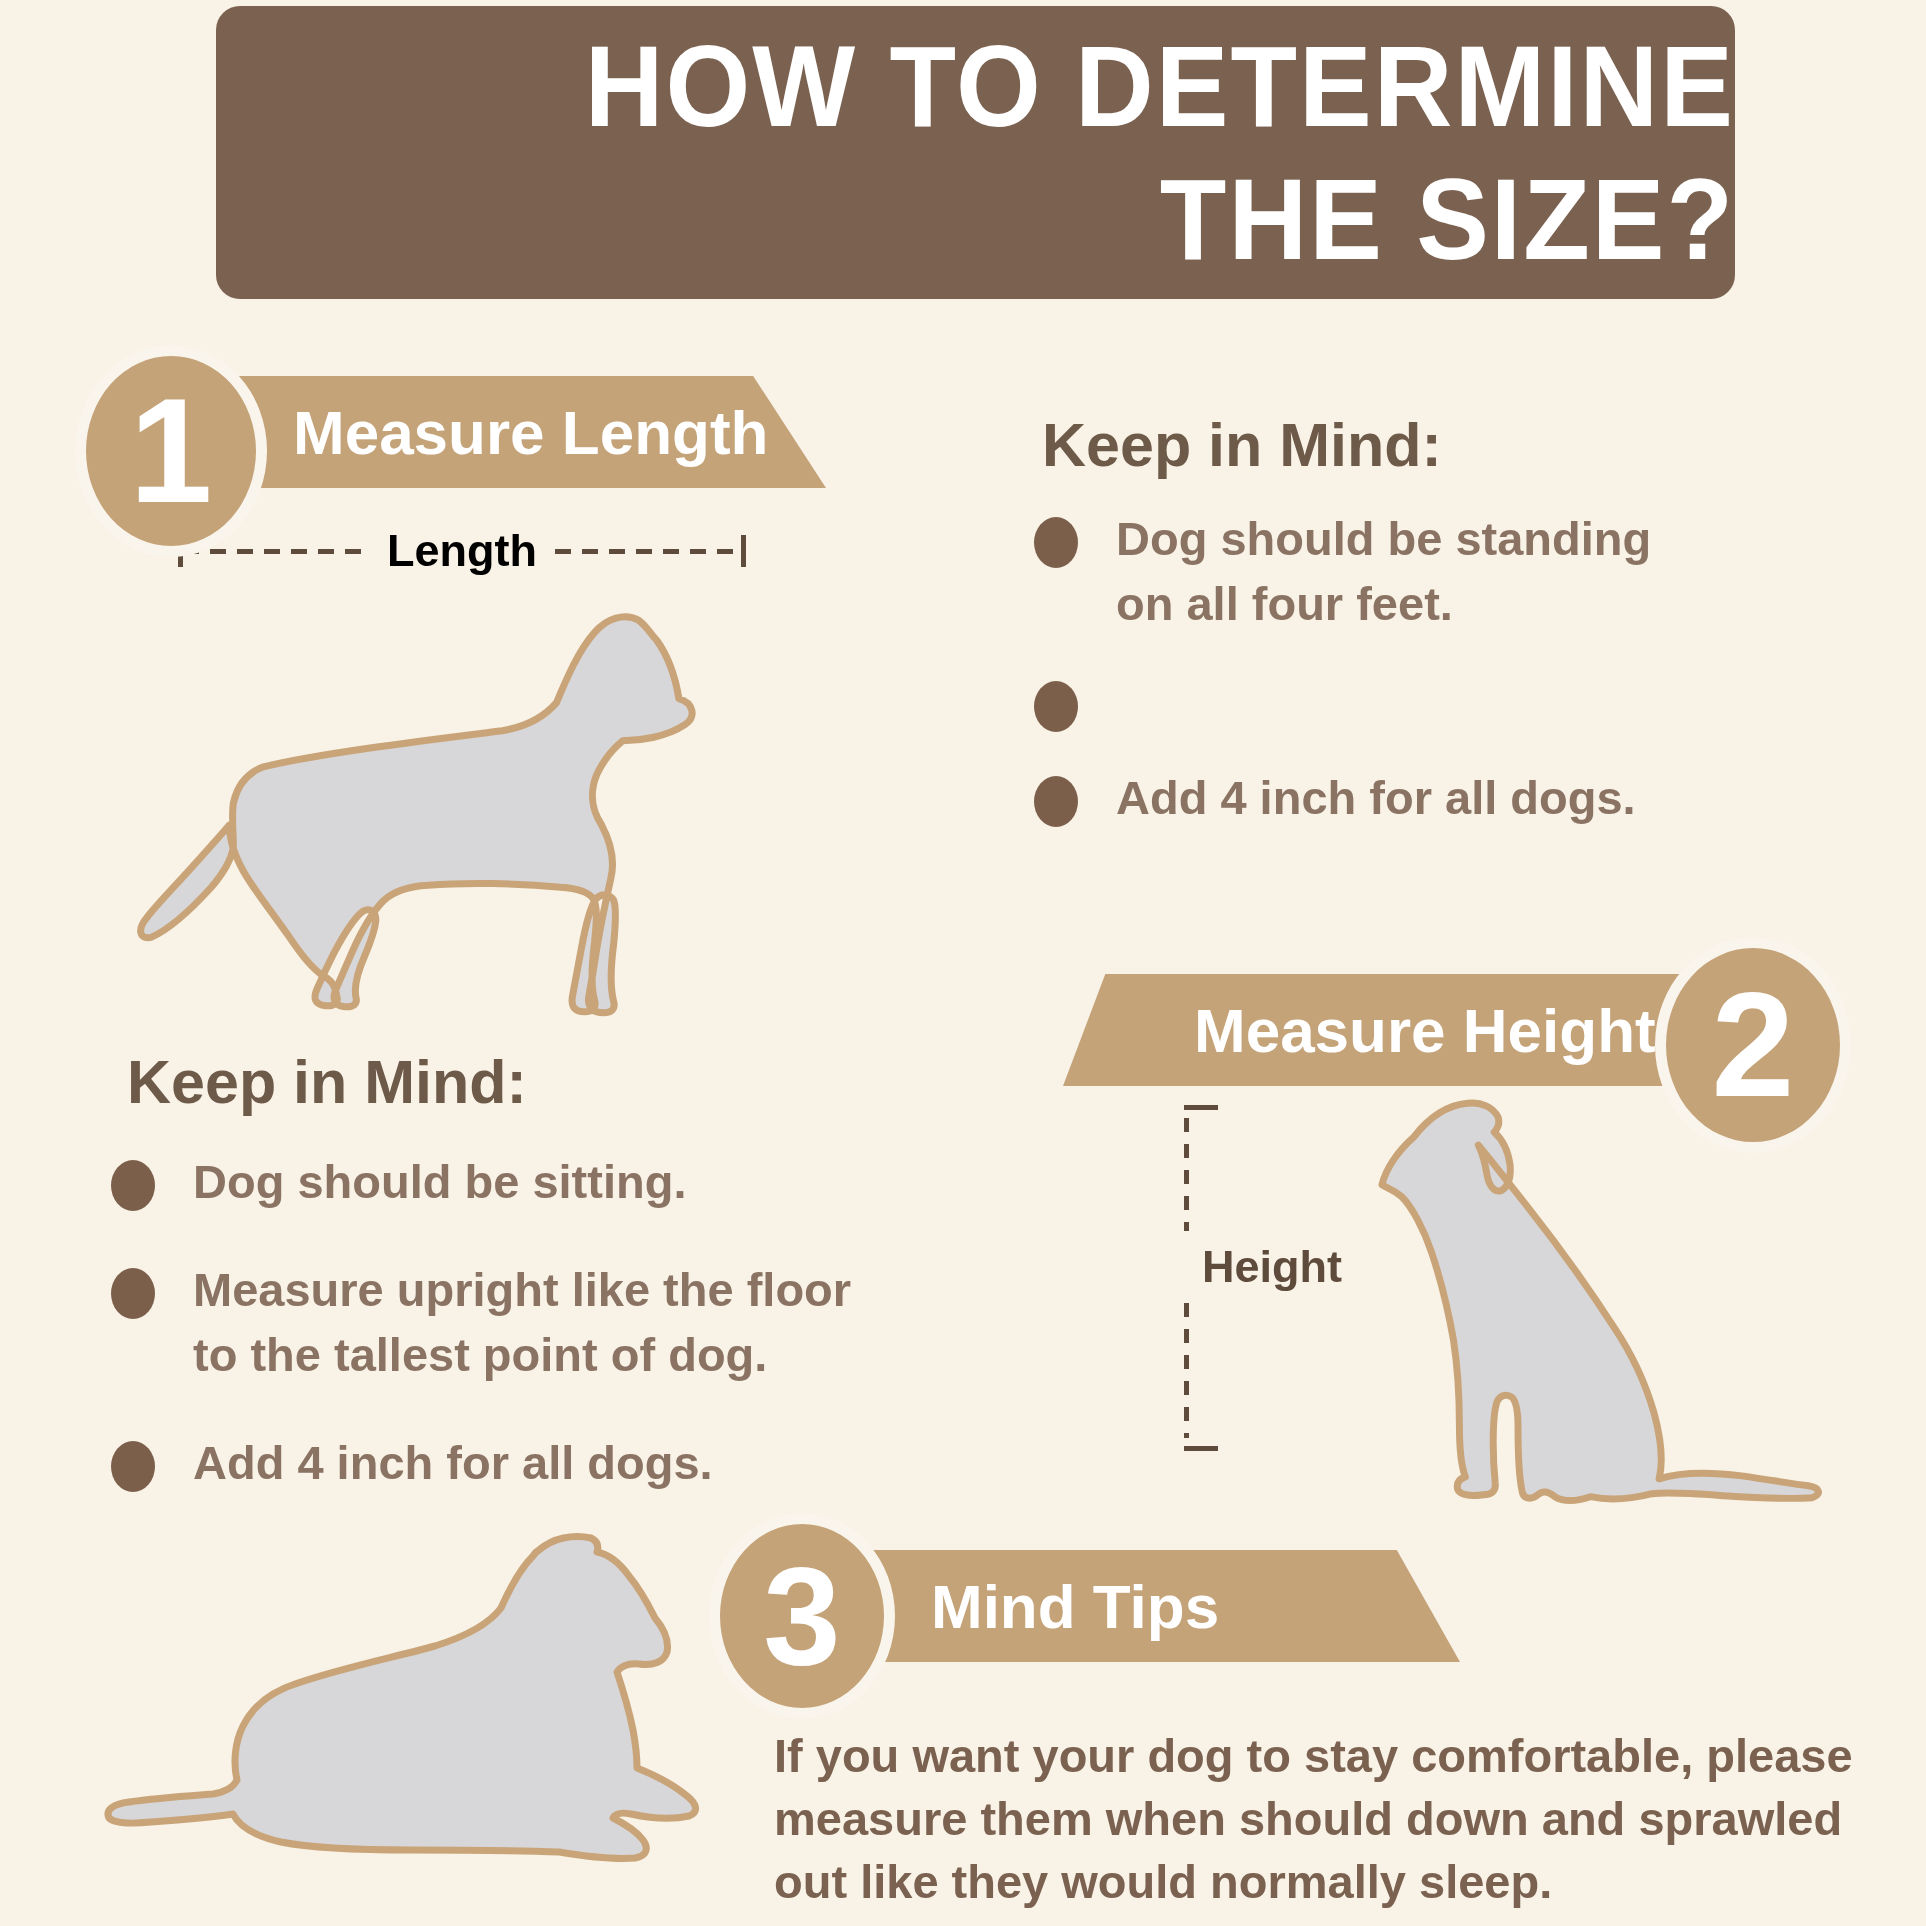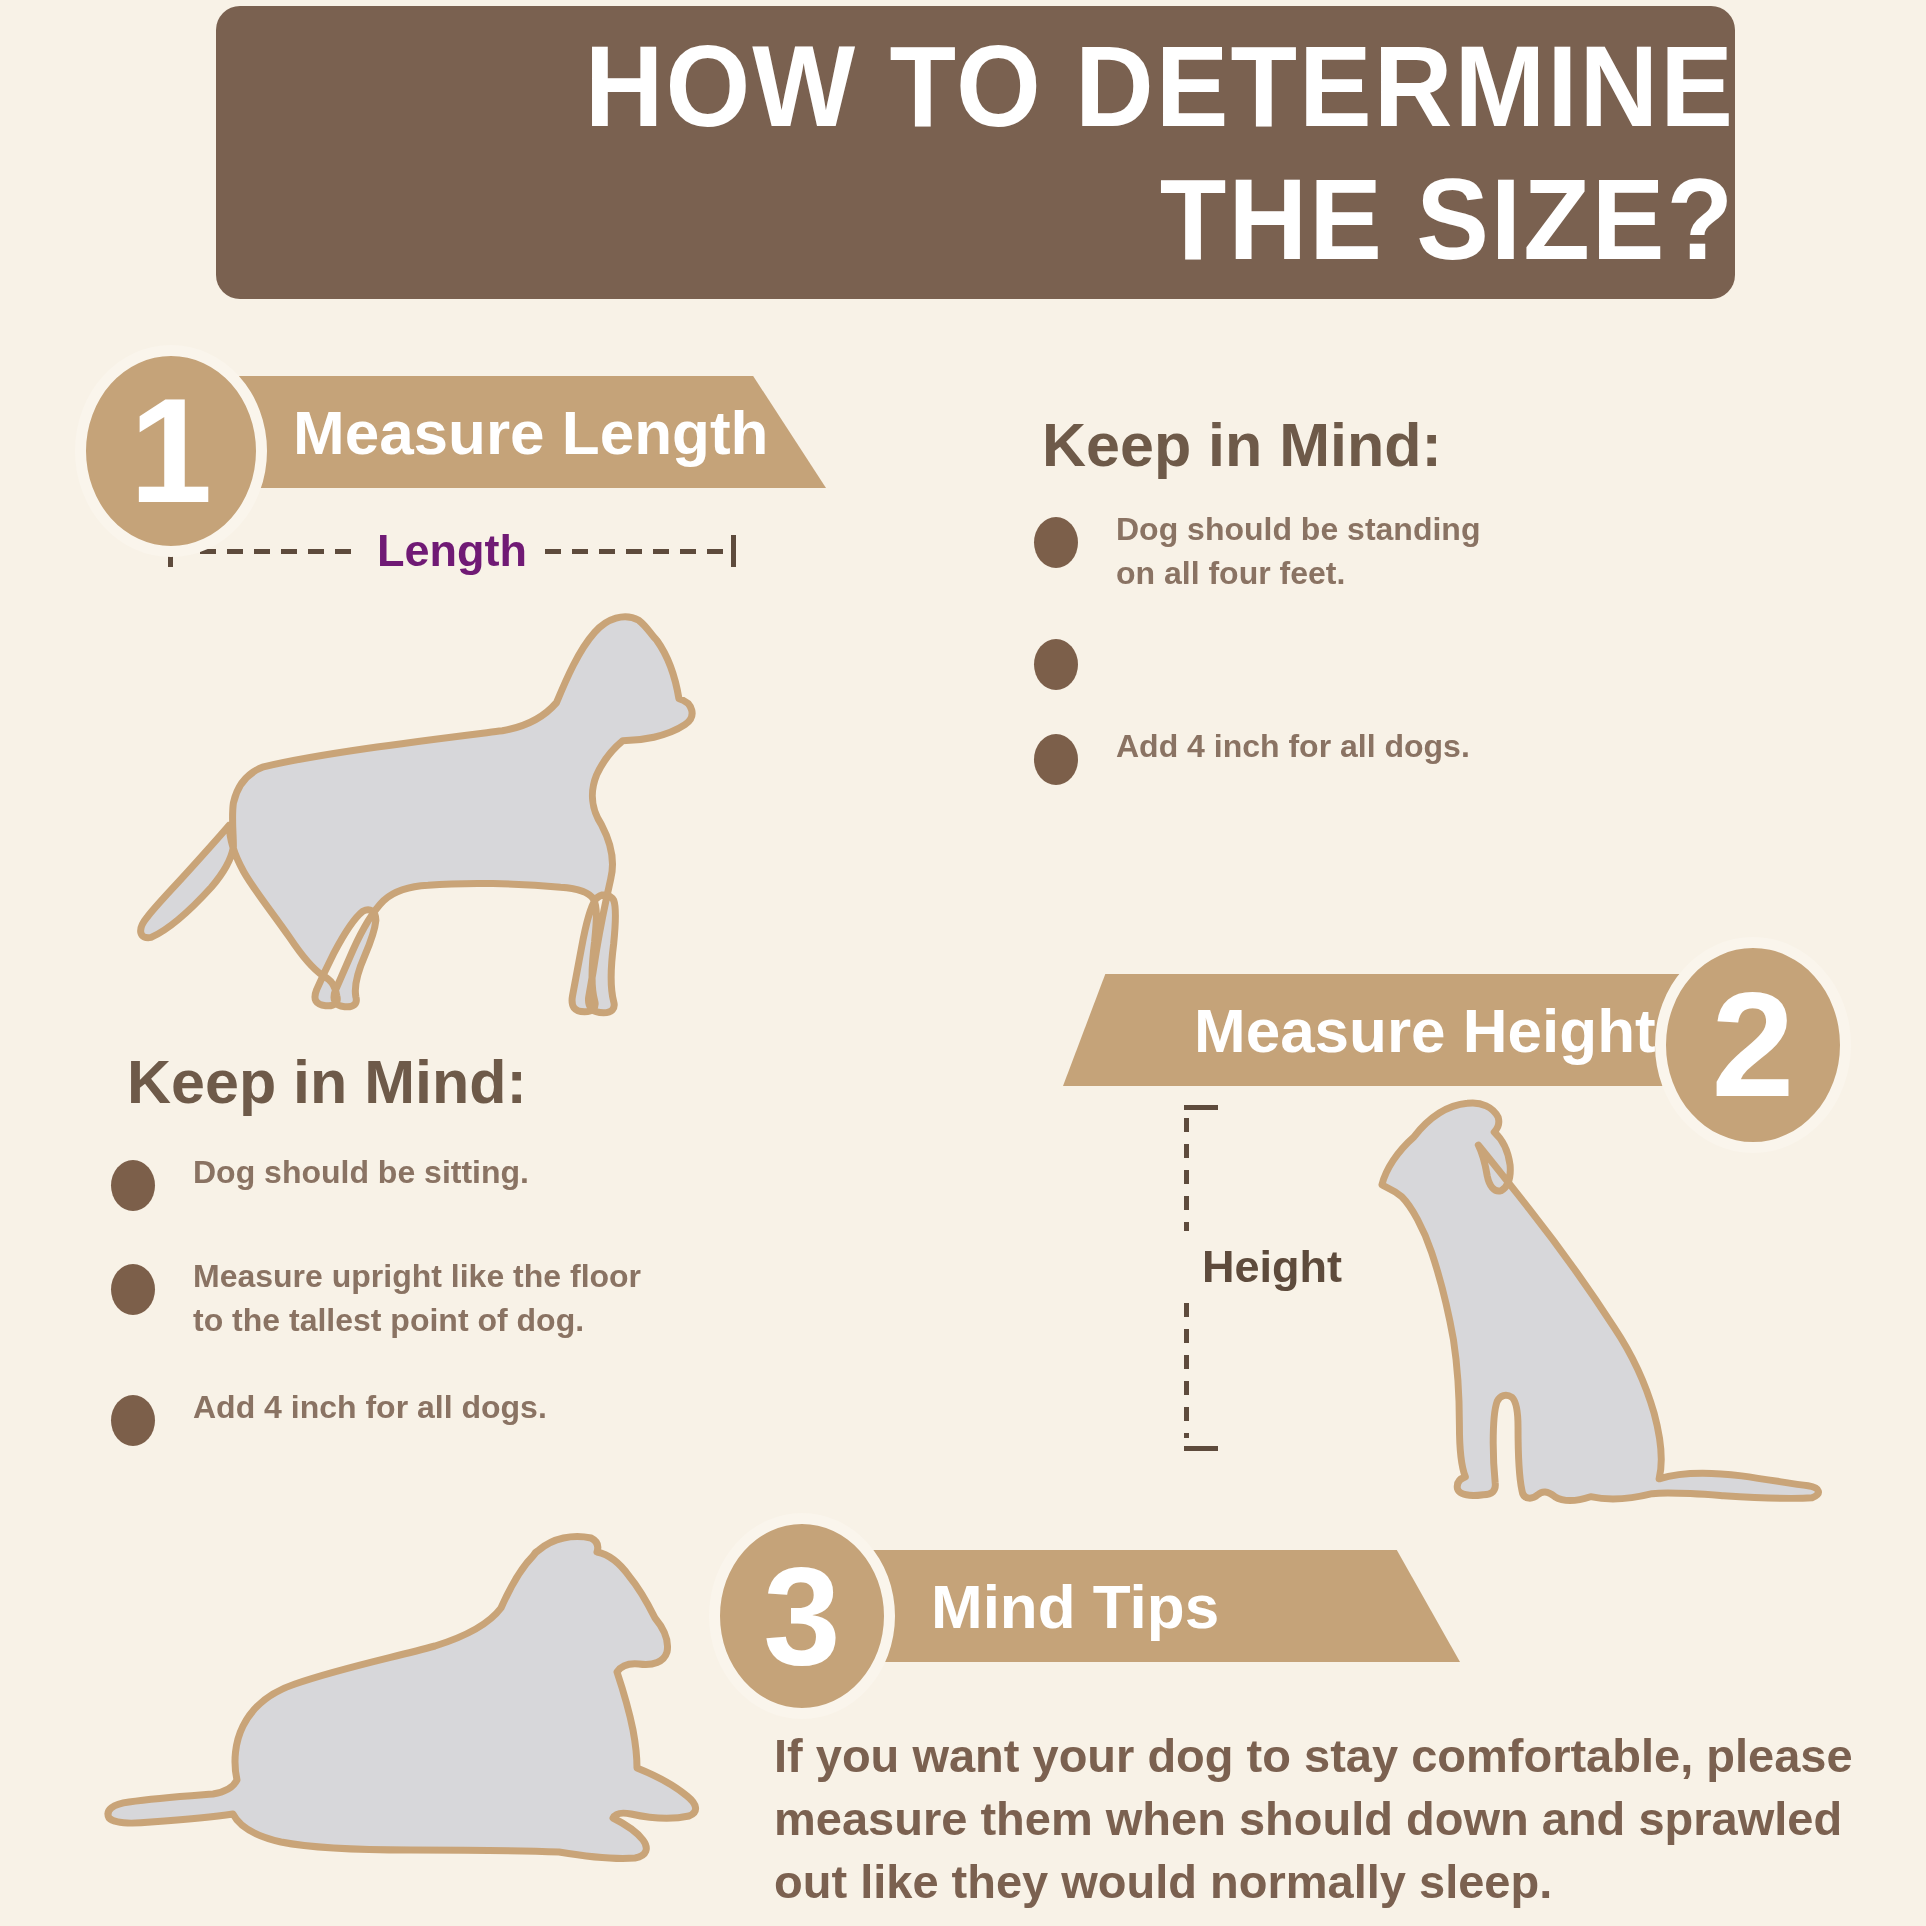--- a/index.html
+++ b/index.html
@@ -41,22 +41,22 @@
     clip-path:polygon(0 0, 88.4% 0, 100% 100%, 0 100%);}
   #banner1 .banner-label{margin-left:95px;}
   #banner2{left:1063px;top:974px;width:661px;
     clip-path:polygon(6.4% 0, 100% 0, 100% 100%, 0 100%);}
   #banner2 .banner-label{margin-left:131px;}
   #banner3{left:828px;top:1550px;width:632px;
     clip-path:polygon(0 0, 90% 0, 100% 100%, 0 100%);}
   #banner3 .banner-label{margin-left:103px;}
   
   .h-measure{
-    position:absolute;left:168px;top:529px;width:568px;height:44px;
-    display:flex;align-items:center;color:#701a75;
+    position:absolute;left:178px;top:529px;width:568px;height:44px;
+    display:flex;align-items:center;color:#000000;
   }
   .h-cap{width:5px;height:32px;background:#5e4b3c;flex:0 0 auto;}
   .h-dash{flex:1 1 auto;height:5px;
     background:repeating-linear-gradient(to right,#5e4b3c 0 16px,transparent 16px 27px);}
   .measure-label{font-size:45px;font-weight:700;margin:0 18px;white-space:nowrap;}
   .v-measure{
     position:absolute;left:1184px;top:1105px;width:89px;height:394px;
     display:flex;flex-direction:column;align-items:flex-start;color:#5e4b3c;
   }
   .v-cap{height:5px;width:34px;background:#5e4b3c;flex:0 0 auto;}
@@ -72,21 +72,21 @@
   #kim-heading-left{left:127px;top:1047px;}
   .kim-list{position:absolute;display:flex;flex-direction:column;}
   #kim-list-right{left:1034px;top:507px;gap:34px;}
   #kim-list-left{left:111px;top:1150px;gap:43px;}
   .bullet{display:flex;align-items:flex-start;}
   .dot{
     flex:0 0 auto;width:44px;height:51px;border-radius:50%;
     background:#7c5f4a;margin-top:10px;margin-right:38px;
   }
   .bullet-text{
-    color:#8a7363;font-weight:700;font-size:32px;line-height:1.38;white-space:nowrap;
+    color:#8a7363;font-weight:700;font-size:47px;line-height:1.38;white-space:nowrap;
   }
   
   .dog{position:absolute;z-index:1;}
   .dog path{fill:#d7d7da;stroke:#c9a478;stroke-width:7;stroke-linejoin:round;stroke-linecap:round;}
   #dog-standing{left:121px;top:602px;width:582px;height:432px;}
   #dog-sitting{left:1370px;top:1097px;width:457px;height:410px;}
   #dog-lying{left:91px;top:1528px;width:610px;height:350px;}
   
   .warm-text{
     position:absolute;left:774px;top:1725px;width:1152px;

